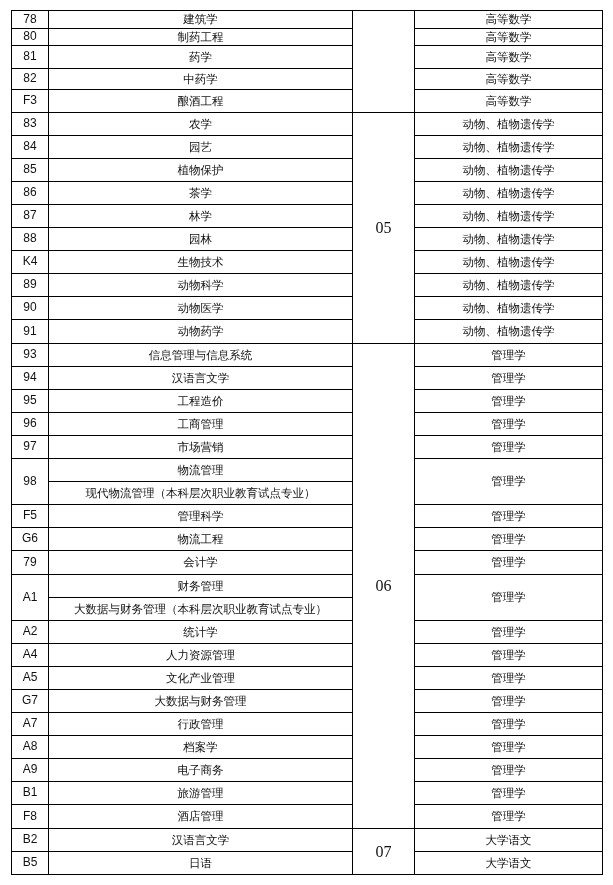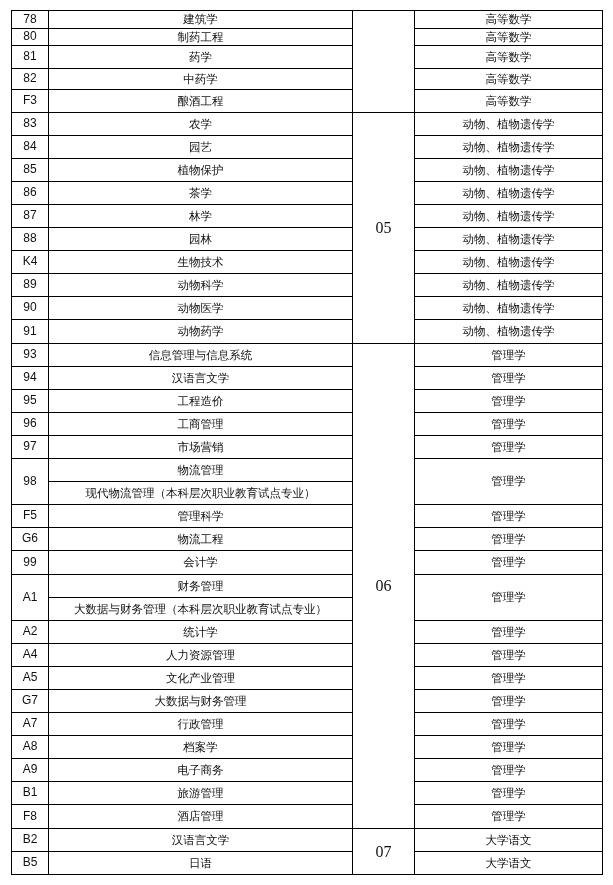--- a/index.html
+++ b/index.html
@@ -147,21 +147,21 @@
         <td class="code" rowspan="1">F5</td>
         <td class="name">管理科学</td>
         <td class="subj" rowspan="1">管理学</td>
       </tr>
       <tr style="height: 23px;">
         <td class="code" rowspan="1">G6</td>
         <td class="name">物流工程</td>
         <td class="subj" rowspan="1">管理学</td>
       </tr>
       <tr style="height: 24px;">
-        <td class="code" rowspan="1">99</td>
+        <td class="code" rowspan="1">79</td>
         <td class="name">会计学</td>
         <td class="subj" rowspan="1">管理学</td>
       </tr>
       <tr style="height: 23px;">
         <td class="code" rowspan="2">A1</td>
         <td class="name">财务管理</td>
         <td class="subj" rowspan="2">管理学</td>
       </tr>
       <tr style="height: 23px;">
         <td class="name">大数据与财务管理（本科层次职业教育试点专业）</td>

